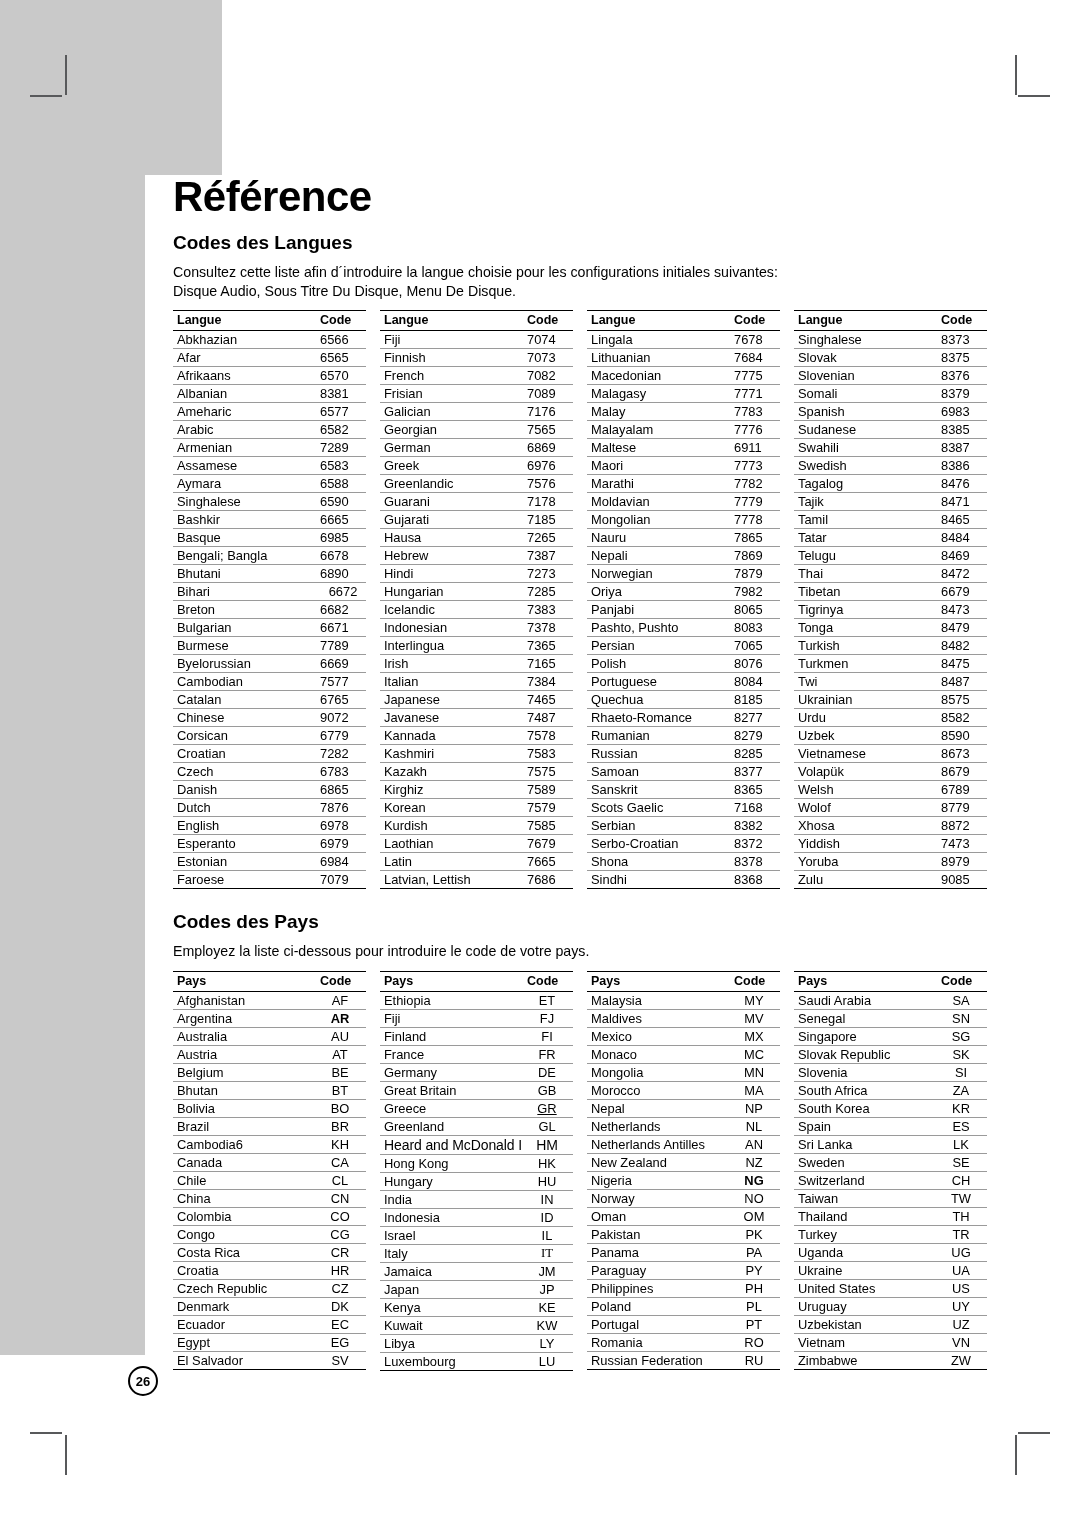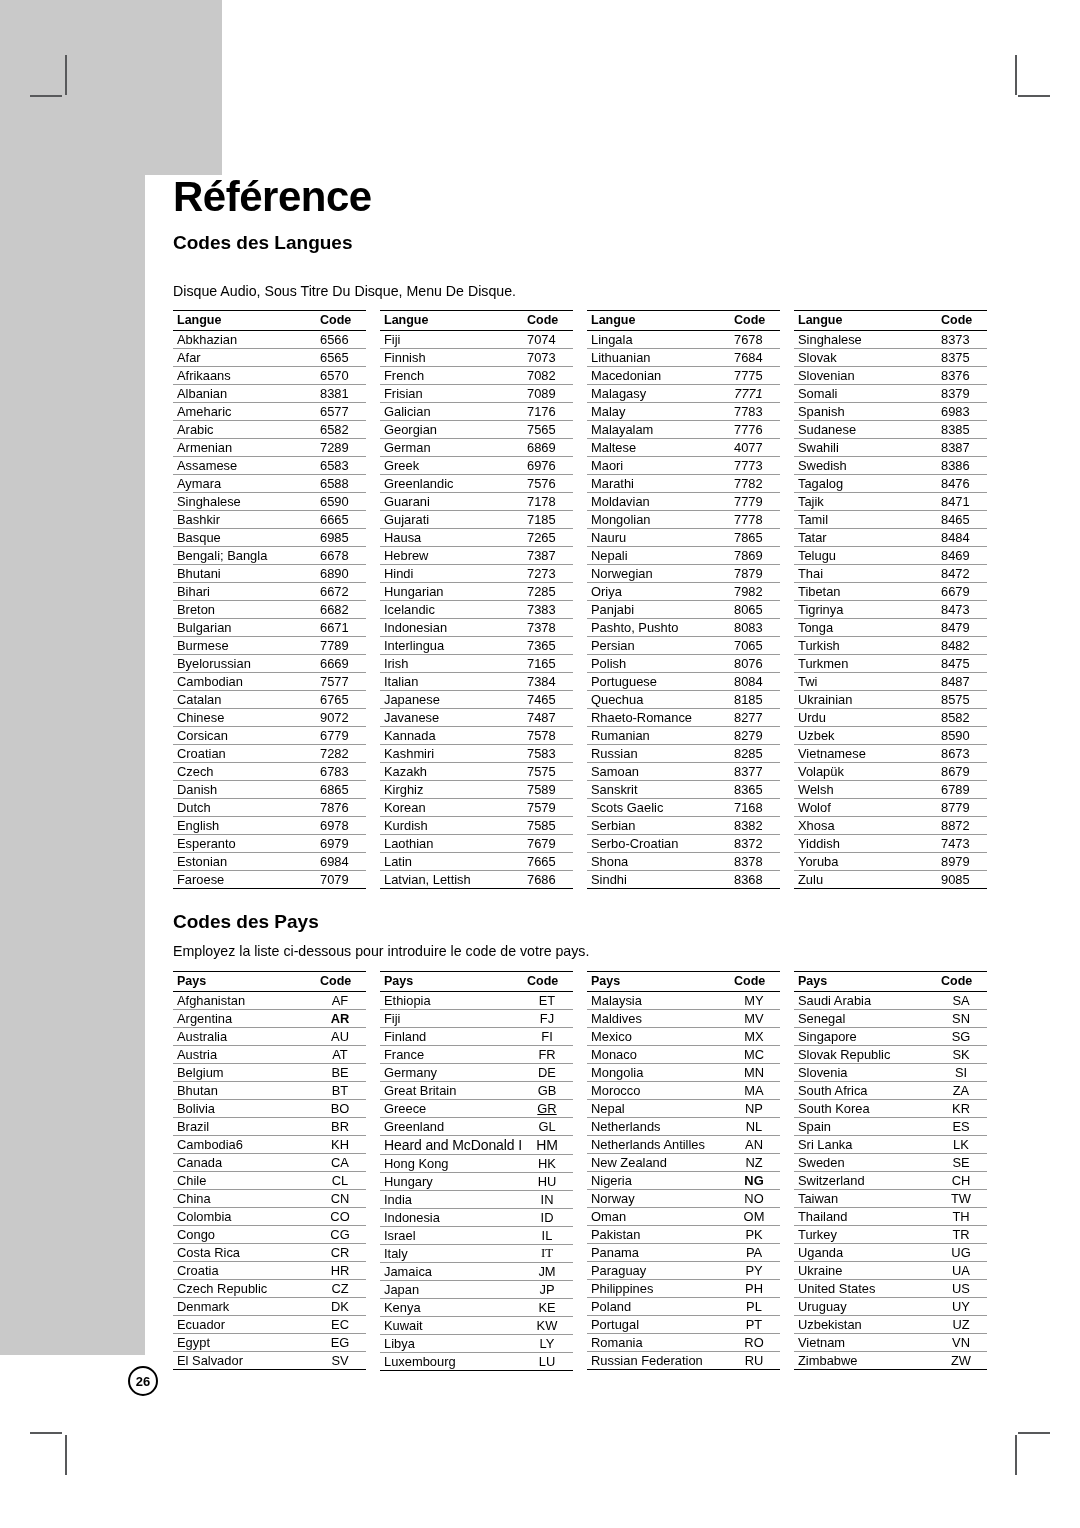--- a/index.html
+++ b/index.html
@@ -165,21 +165,21 @@
   <div class="page-badge">
     <span>26</span>
   </div>
 
   <div class="content">
 
     <h1 class="title">Référence</h1>
 
     <h2 class="subtitle">Codes des Langues</h2>
     <p class="intro">
-      <br>
+      <span>Consultez cette liste afin d´introduire la langue choisie pour les configurations initiales suivantes:</span><br>
       <span>Disque Audio, Sous Titre Du Disque, Menu De Disque.</span>
     </p>
 
     <div class="grid tablewrap" id="lang-grid">
         <div class="col">
           <table class="codes lang">
             <thead>
               <tr>
                 <th>Langue</th>
                 <th class="code-h" style="width: 52px;">Code</th>
@@ -237,21 +237,21 @@
               <tr>
                 <td>Bengali; Bangla</td>
                 <td class="code" style="width: 52px;">6678</td>
               </tr>
               <tr>
                 <td>Bhutani</td>
                 <td class="code" style="width: 52px;">6890</td>
               </tr>
               <tr>
                 <td>Bihari</td>
-                <td class="code" style="width: 52px;">6672</td>
+                <td class="code" style="width: 52px; text-align: center;">6672</td>
               </tr>
               <tr>
                 <td>Breton</td>
                 <td class="code" style="width: 52px;">6682</td>
               </tr>
               <tr>
                 <td>Bulgarian</td>
                 <td class="code" style="width: 52px;">6671</td>
               </tr>
               <tr>
@@ -465,33 +465,33 @@
               <tr>
                 <td>Lithuanian</td>
                 <td class="code" style="width: 52px;">7684</td>
               </tr>
               <tr>
                 <td>Macedonian</td>
                 <td class="code" style="width: 52px;">7775</td>
               </tr>
               <tr>
                 <td>Malagasy</td>
-                <td class="code" style="width: 52px; font-style: italic;">7771</td>
+                <td class="code" style="width: 52px;">7771</td>
               </tr>
               <tr>
                 <td>Malay</td>
                 <td class="code" style="width: 52px;">7783</td>
               </tr>
               <tr>
                 <td>Malayalam</td>
                 <td class="code" style="width: 52px;">7776</td>
               </tr>
               <tr>
                 <td>Maltese</td>
-                <td class="code" style="width: 52px;">4077</td>
+                <td class="code" style="width: 52px;">6911</td>
               </tr>
               <tr>
                 <td>Maori</td>
                 <td class="code" style="width: 52px;">7773</td>
               </tr>
               <tr>
                 <td>Marathi</td>
                 <td class="code" style="width: 52px;">7782</td>
               </tr>
               <tr>

